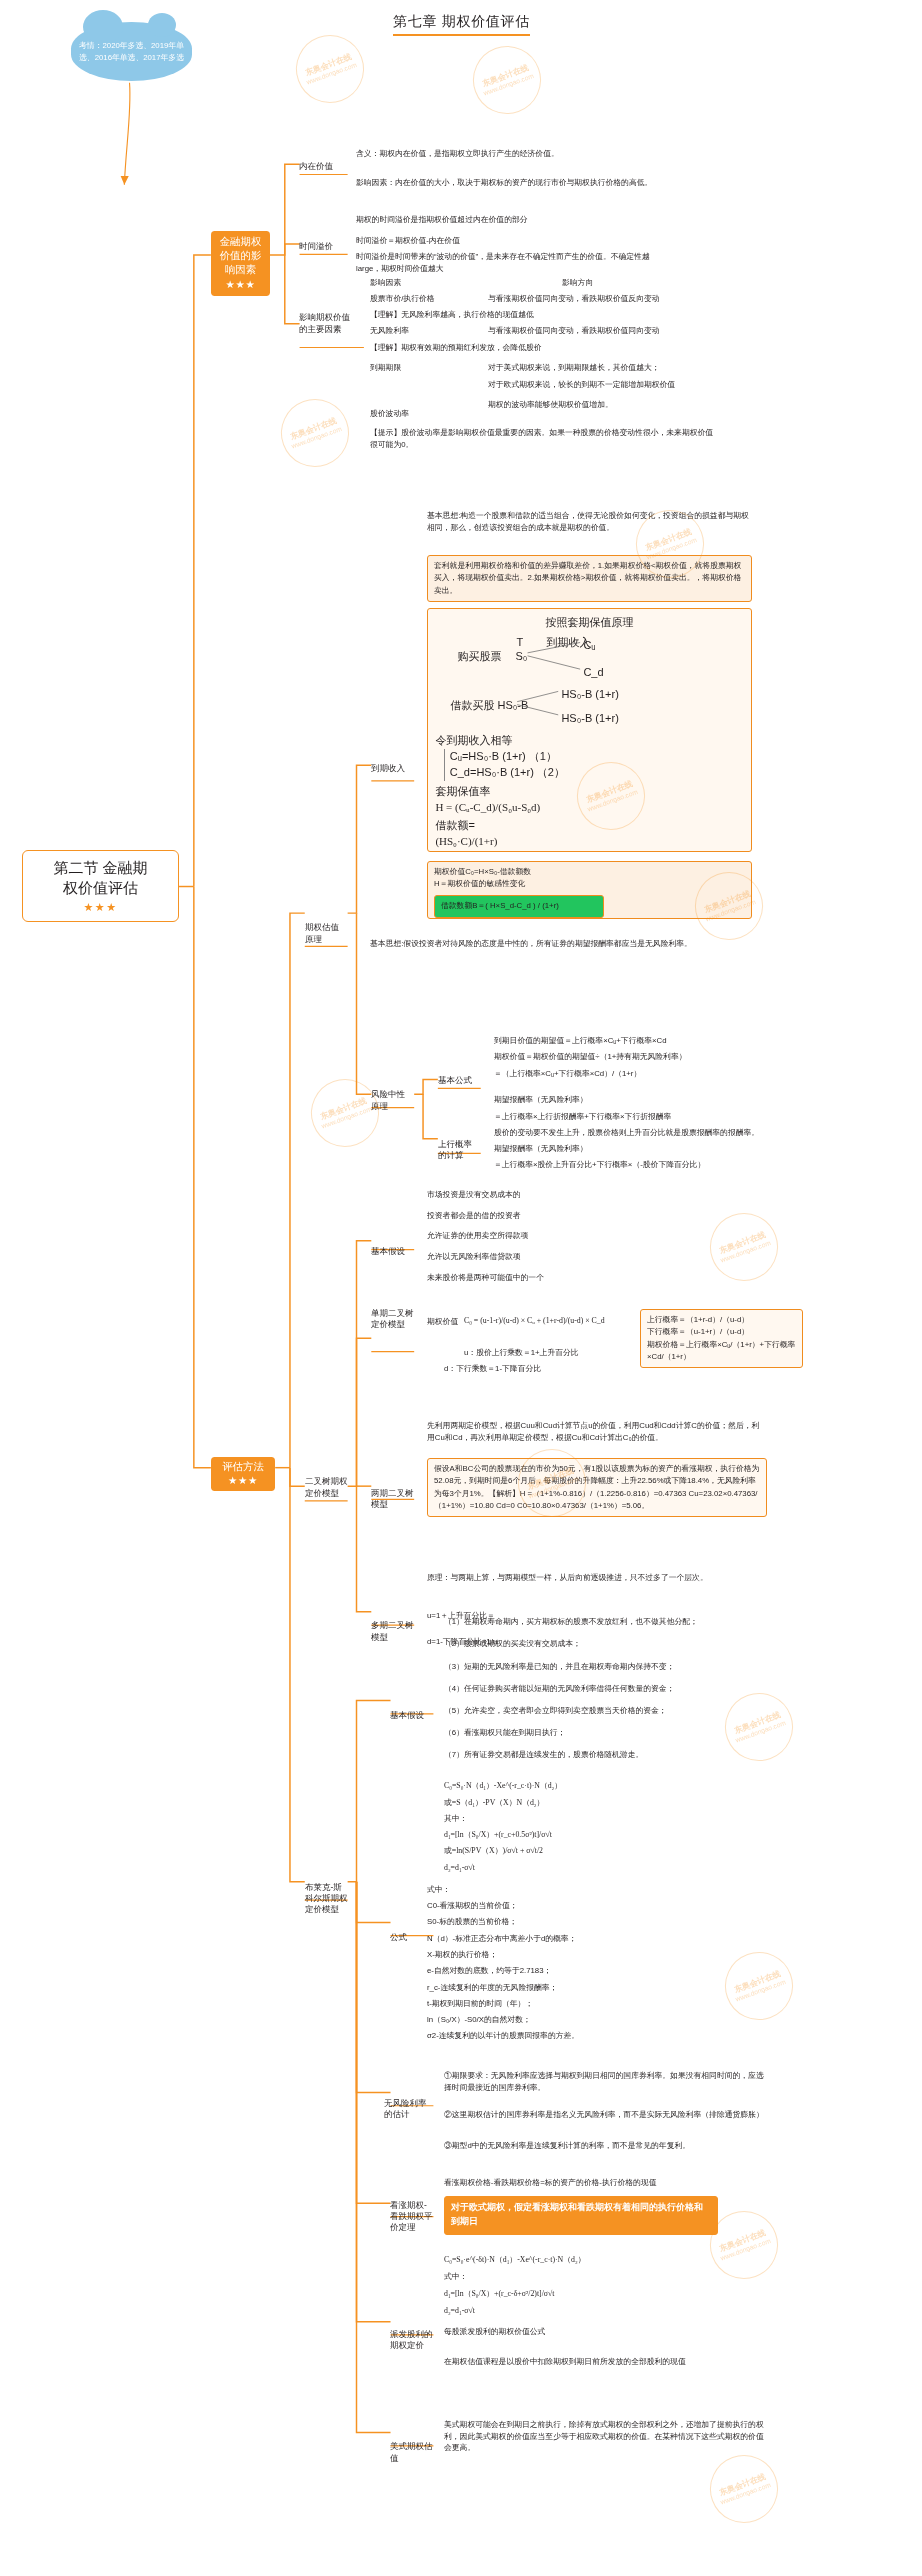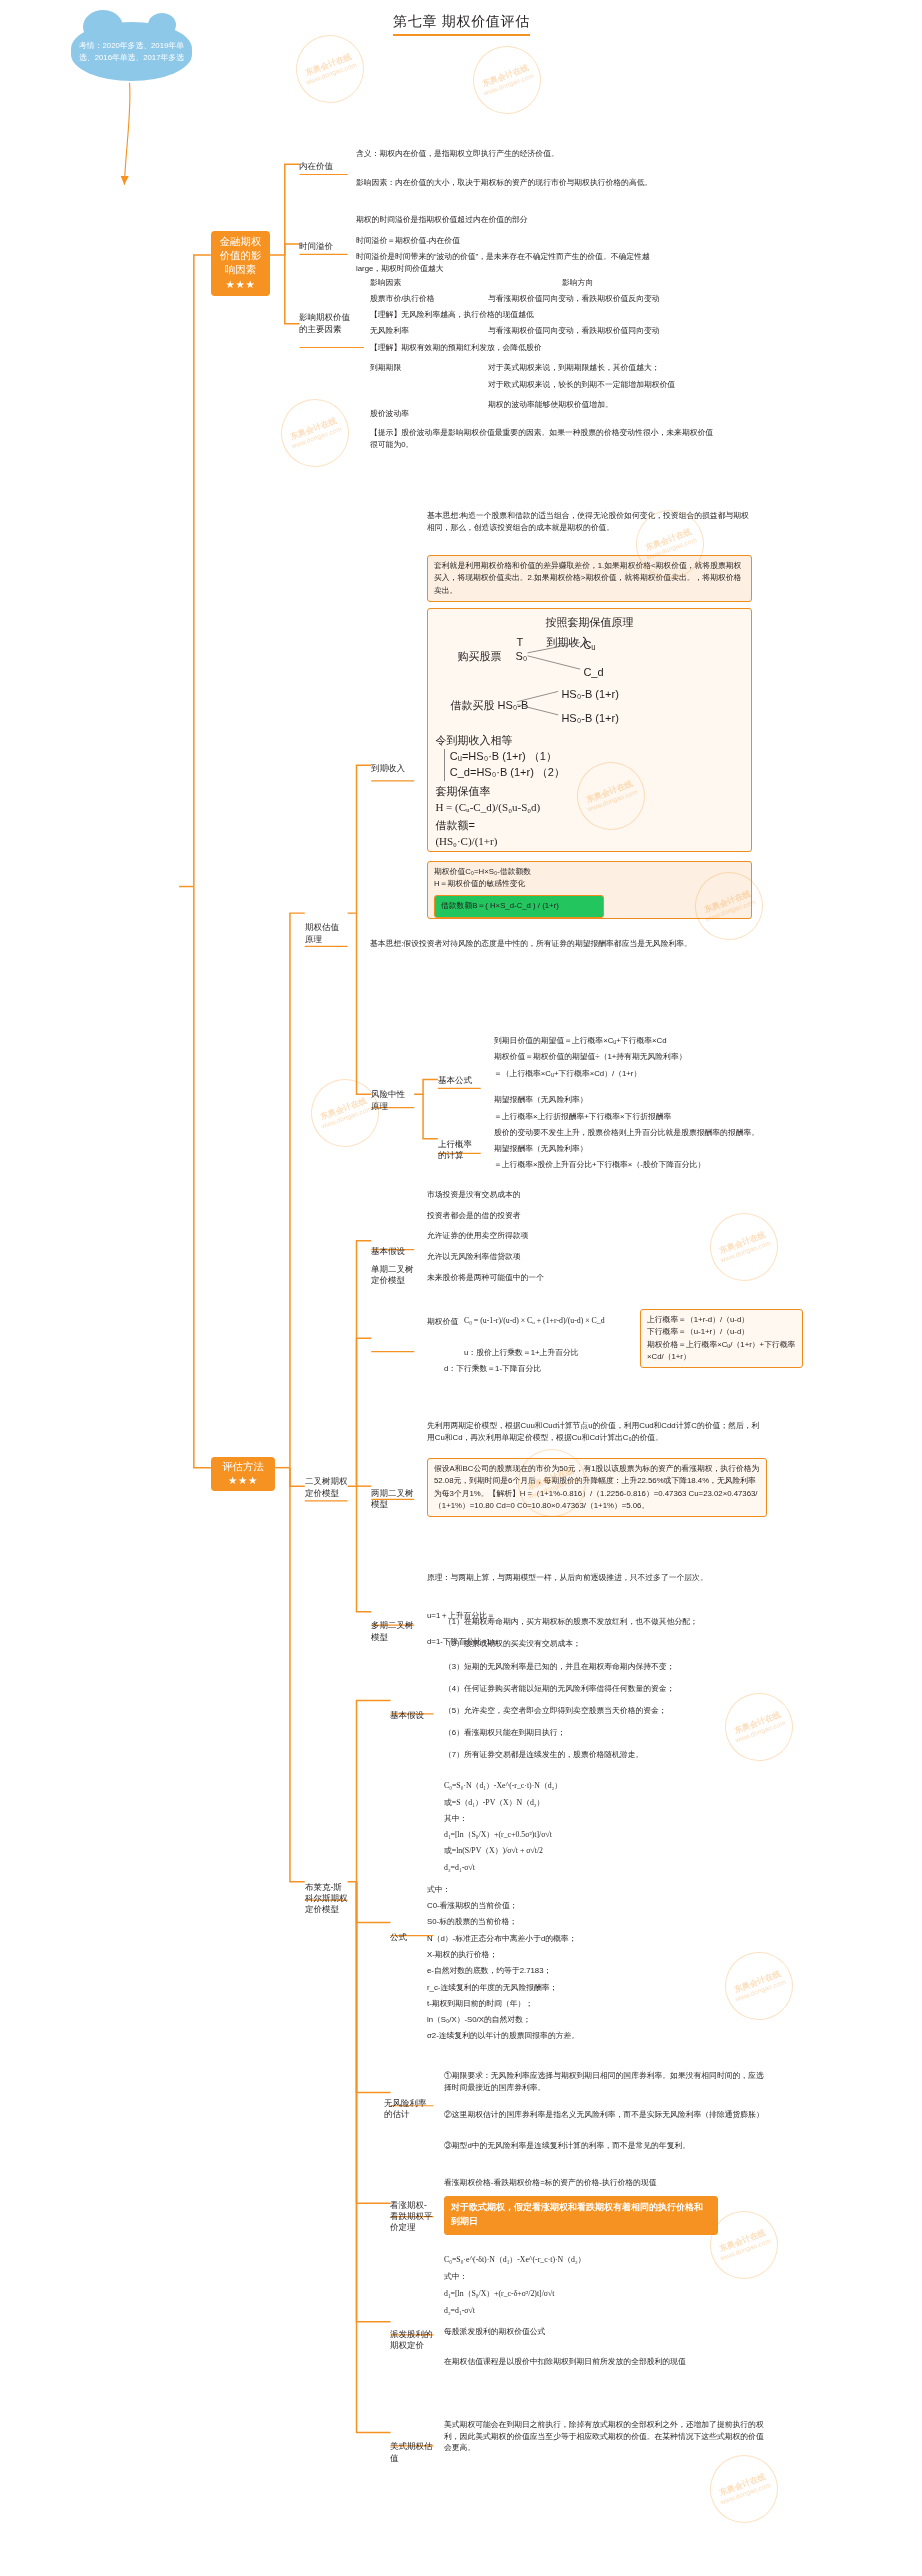--- a/index.html
+++ b/index.html
@@ -143,20 +143,25 @@
   </svg>
 
   <div class="hdr">
     <span class="hdr-title">第七章 期权价值评估</span>
   </div>
 
   <div class="cloud">
     <span>考情：2020年多选、2019年单选、2016年单选、2017年多选</span>
   </div>
 
+  <div class="root">
+    <div>第二节 金融期</div>
+    <div>权价值评估</div>
+    <div class="stars">★★★</div>
+  </div>
 
   <div class="chip" style="left:211px; top:231px; width:59px;">
     <span>金融期权价值的影响因素</span><span class="st">★★★</span>
   </div>
   <div class="chip" style="left:211px; top:1457px; width:64px; padding:3px 4.4px;">
     <span>评估方法</span><span class="st">★★★</span>
   </div>
 
   <div class="label" style="left:299px; top:160px;">内在价值</div>
   <div class="leaf" style="left:356px; top:148px; width:311px;">含义：期权内在价值，是指期权立即执行产生的经济价值。</div>
@@ -253,21 +258,21 @@
 
   <div class="label" style="left:305px; top:1475px; width:43px;">二叉树期权定价模型</div>
 
   <div class="label" style="left:371px; top:1245px; width:41px;">基本假设</div>
   <div class="leaf" style="left:427px; top:1189px;">市场投资是没有交易成本的</div>
   <div class="leaf" style="left:427px; top:1210px;">投资者都会是的借的投资者</div>
   <div class="leaf" style="left:427px; top:1230px;">允许证券的使用卖空所得款项</div>
   <div class="leaf" style="left:427px; top:1251px;">允许以无风险利率借贷款项</div>
   <div class="leaf" style="left:427px; top:1272px;">未来股价将是两种可能值中的一个</div>
 
-  <div class="label" style="left:371px; top:1264px; width:43px; line-height:1.3;">单期二叉树定价模型</div>
+  <div class="label" style="left:371px; top:1308px; width:43px; line-height:1.3;">单期二叉树定价模型</div>
   <div class="leaf" style="left:427px; top:1316px;">期权价值</div>
   <div class="leaf mono" style="left:464px; top:1315px; width:170px;">C₀ = (u-1-r)/(u-d) × Cᵤ + (1+r-d)/(u-d) × C_d</div>
   <div class="leaf" style="left:444px; top:1347px; width:177px;margin-left:20px;">u：股价上行乘数＝1+上升百分比</div>
   <div class="leaf" style="left:444px; top:1363px; width:177px;">d：下行乘数＝1-下降百分比</div>
   <div class="hl plain" style="left:640px; top:1309px; width:163px;">
     <div>上行概率＝（1+r-d）/（u-d）</div>
     <div>下行概率＝（u-1+r）/（u-d）</div>
     <div>期权价格＝上行概率×Cᵤ/（1+r）+下行概率×Cd/（1+r）</div>
   </div>
 

